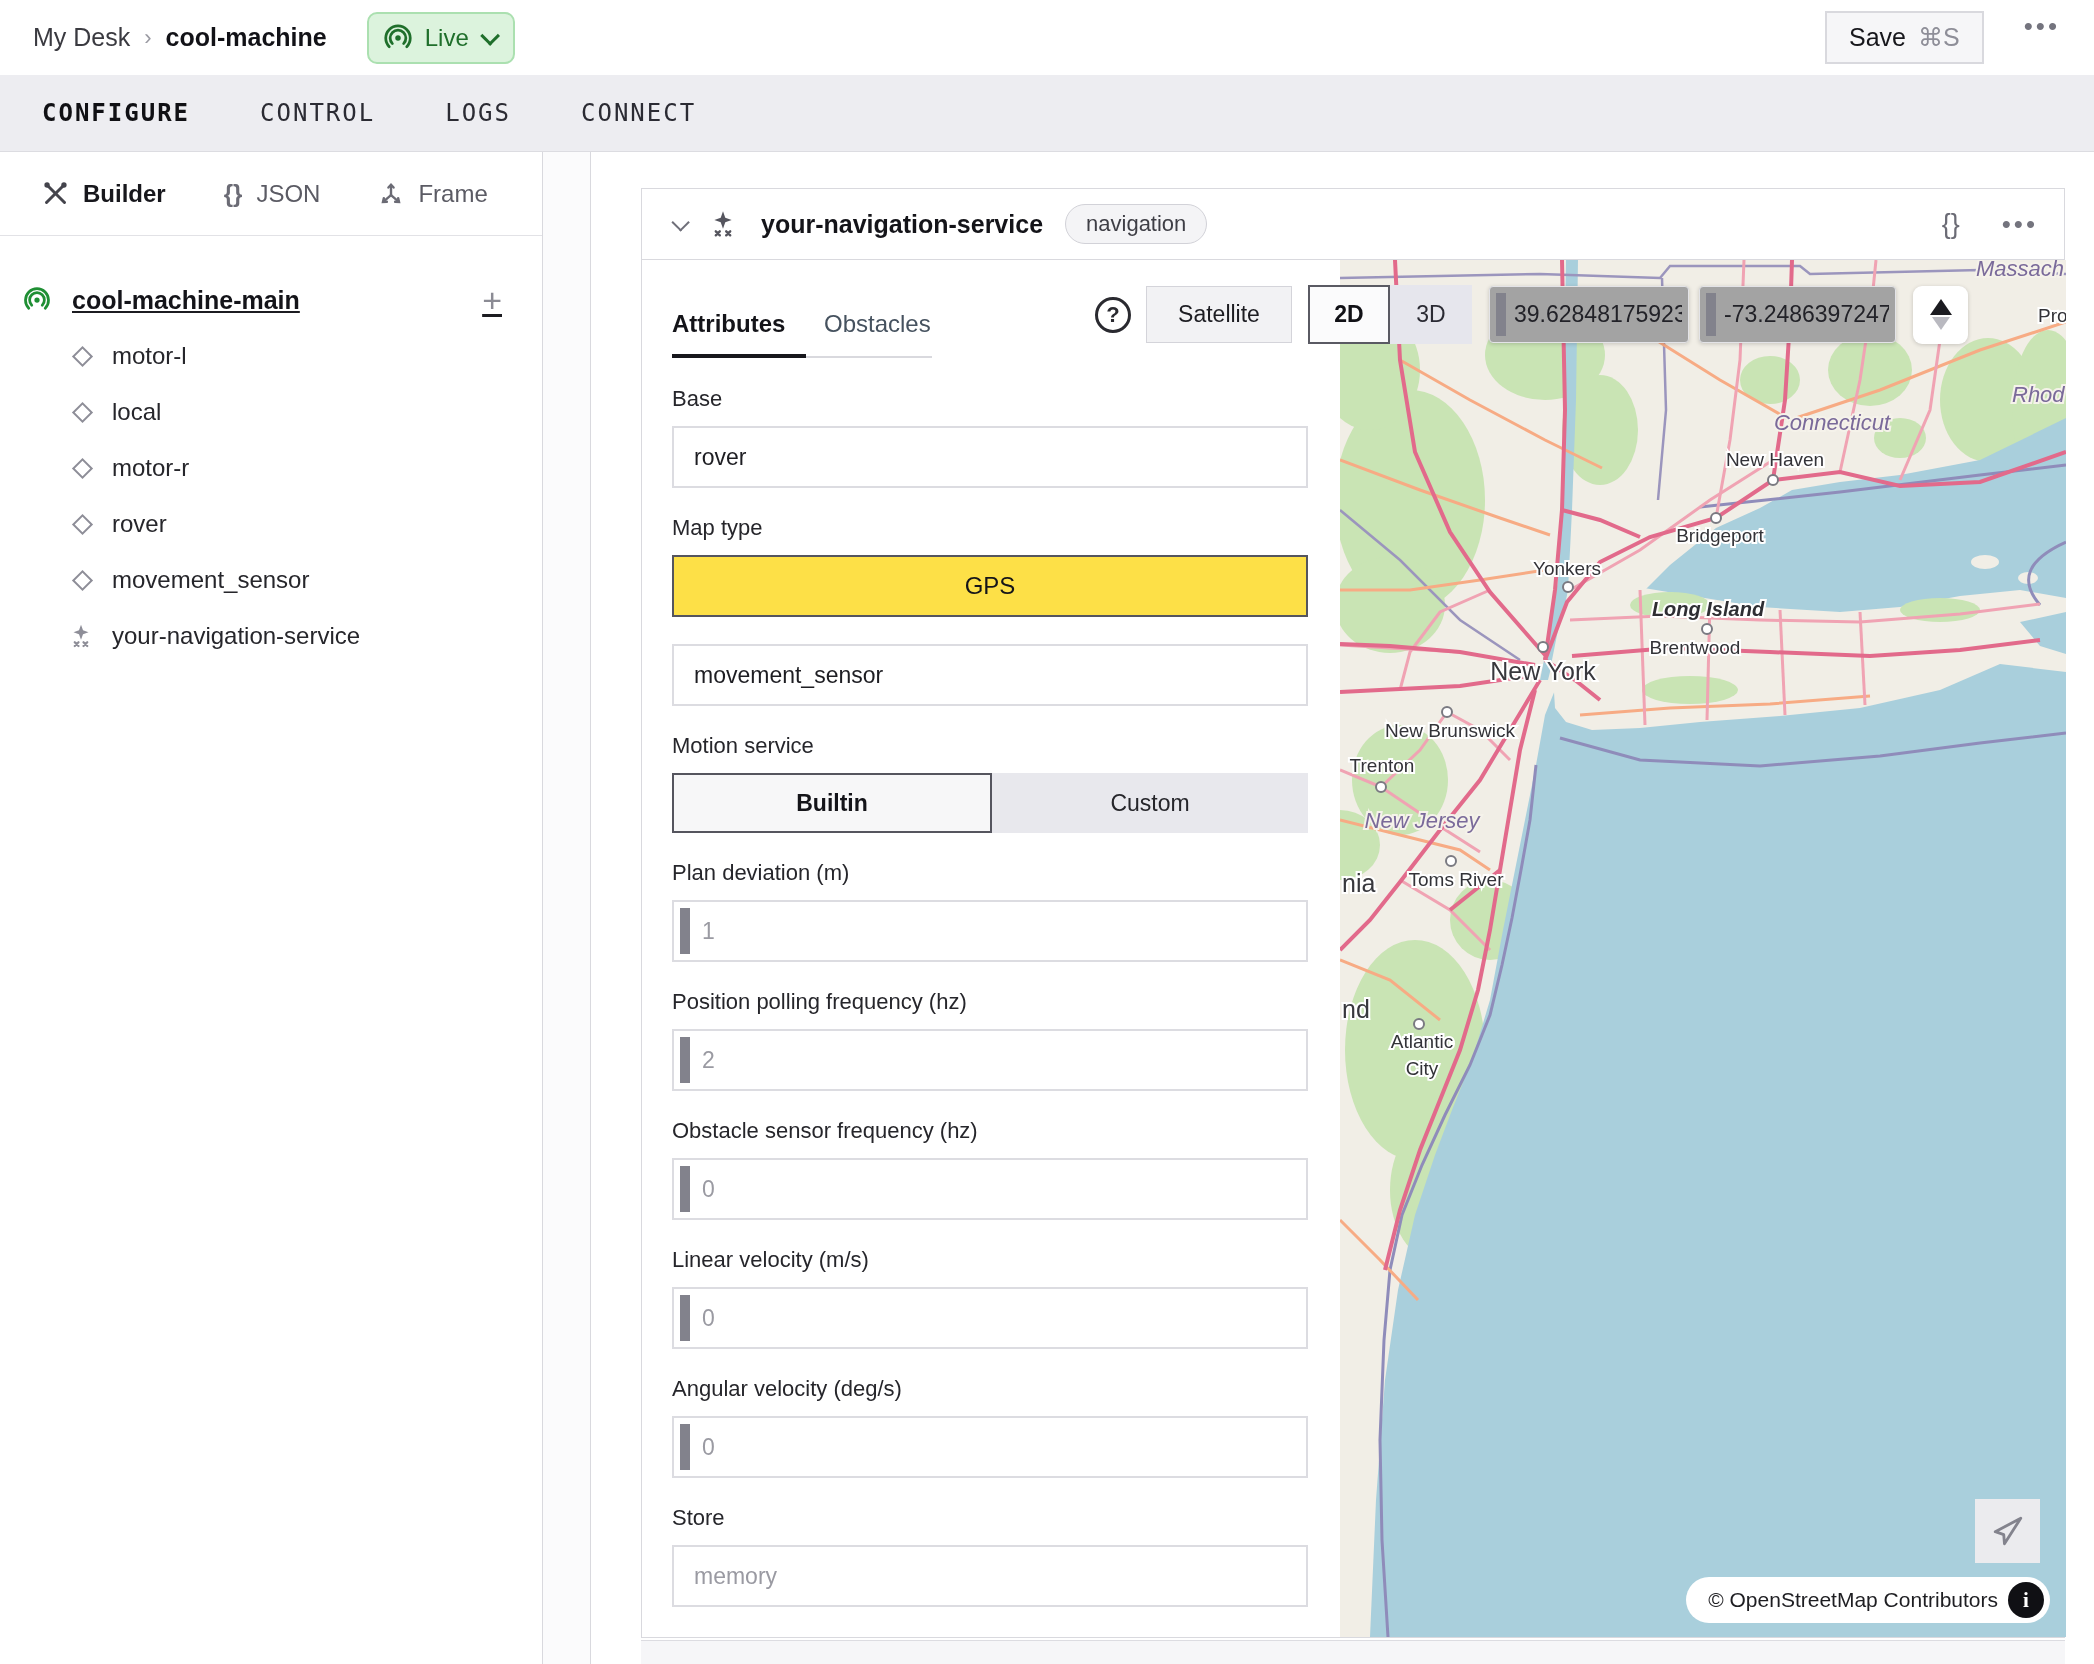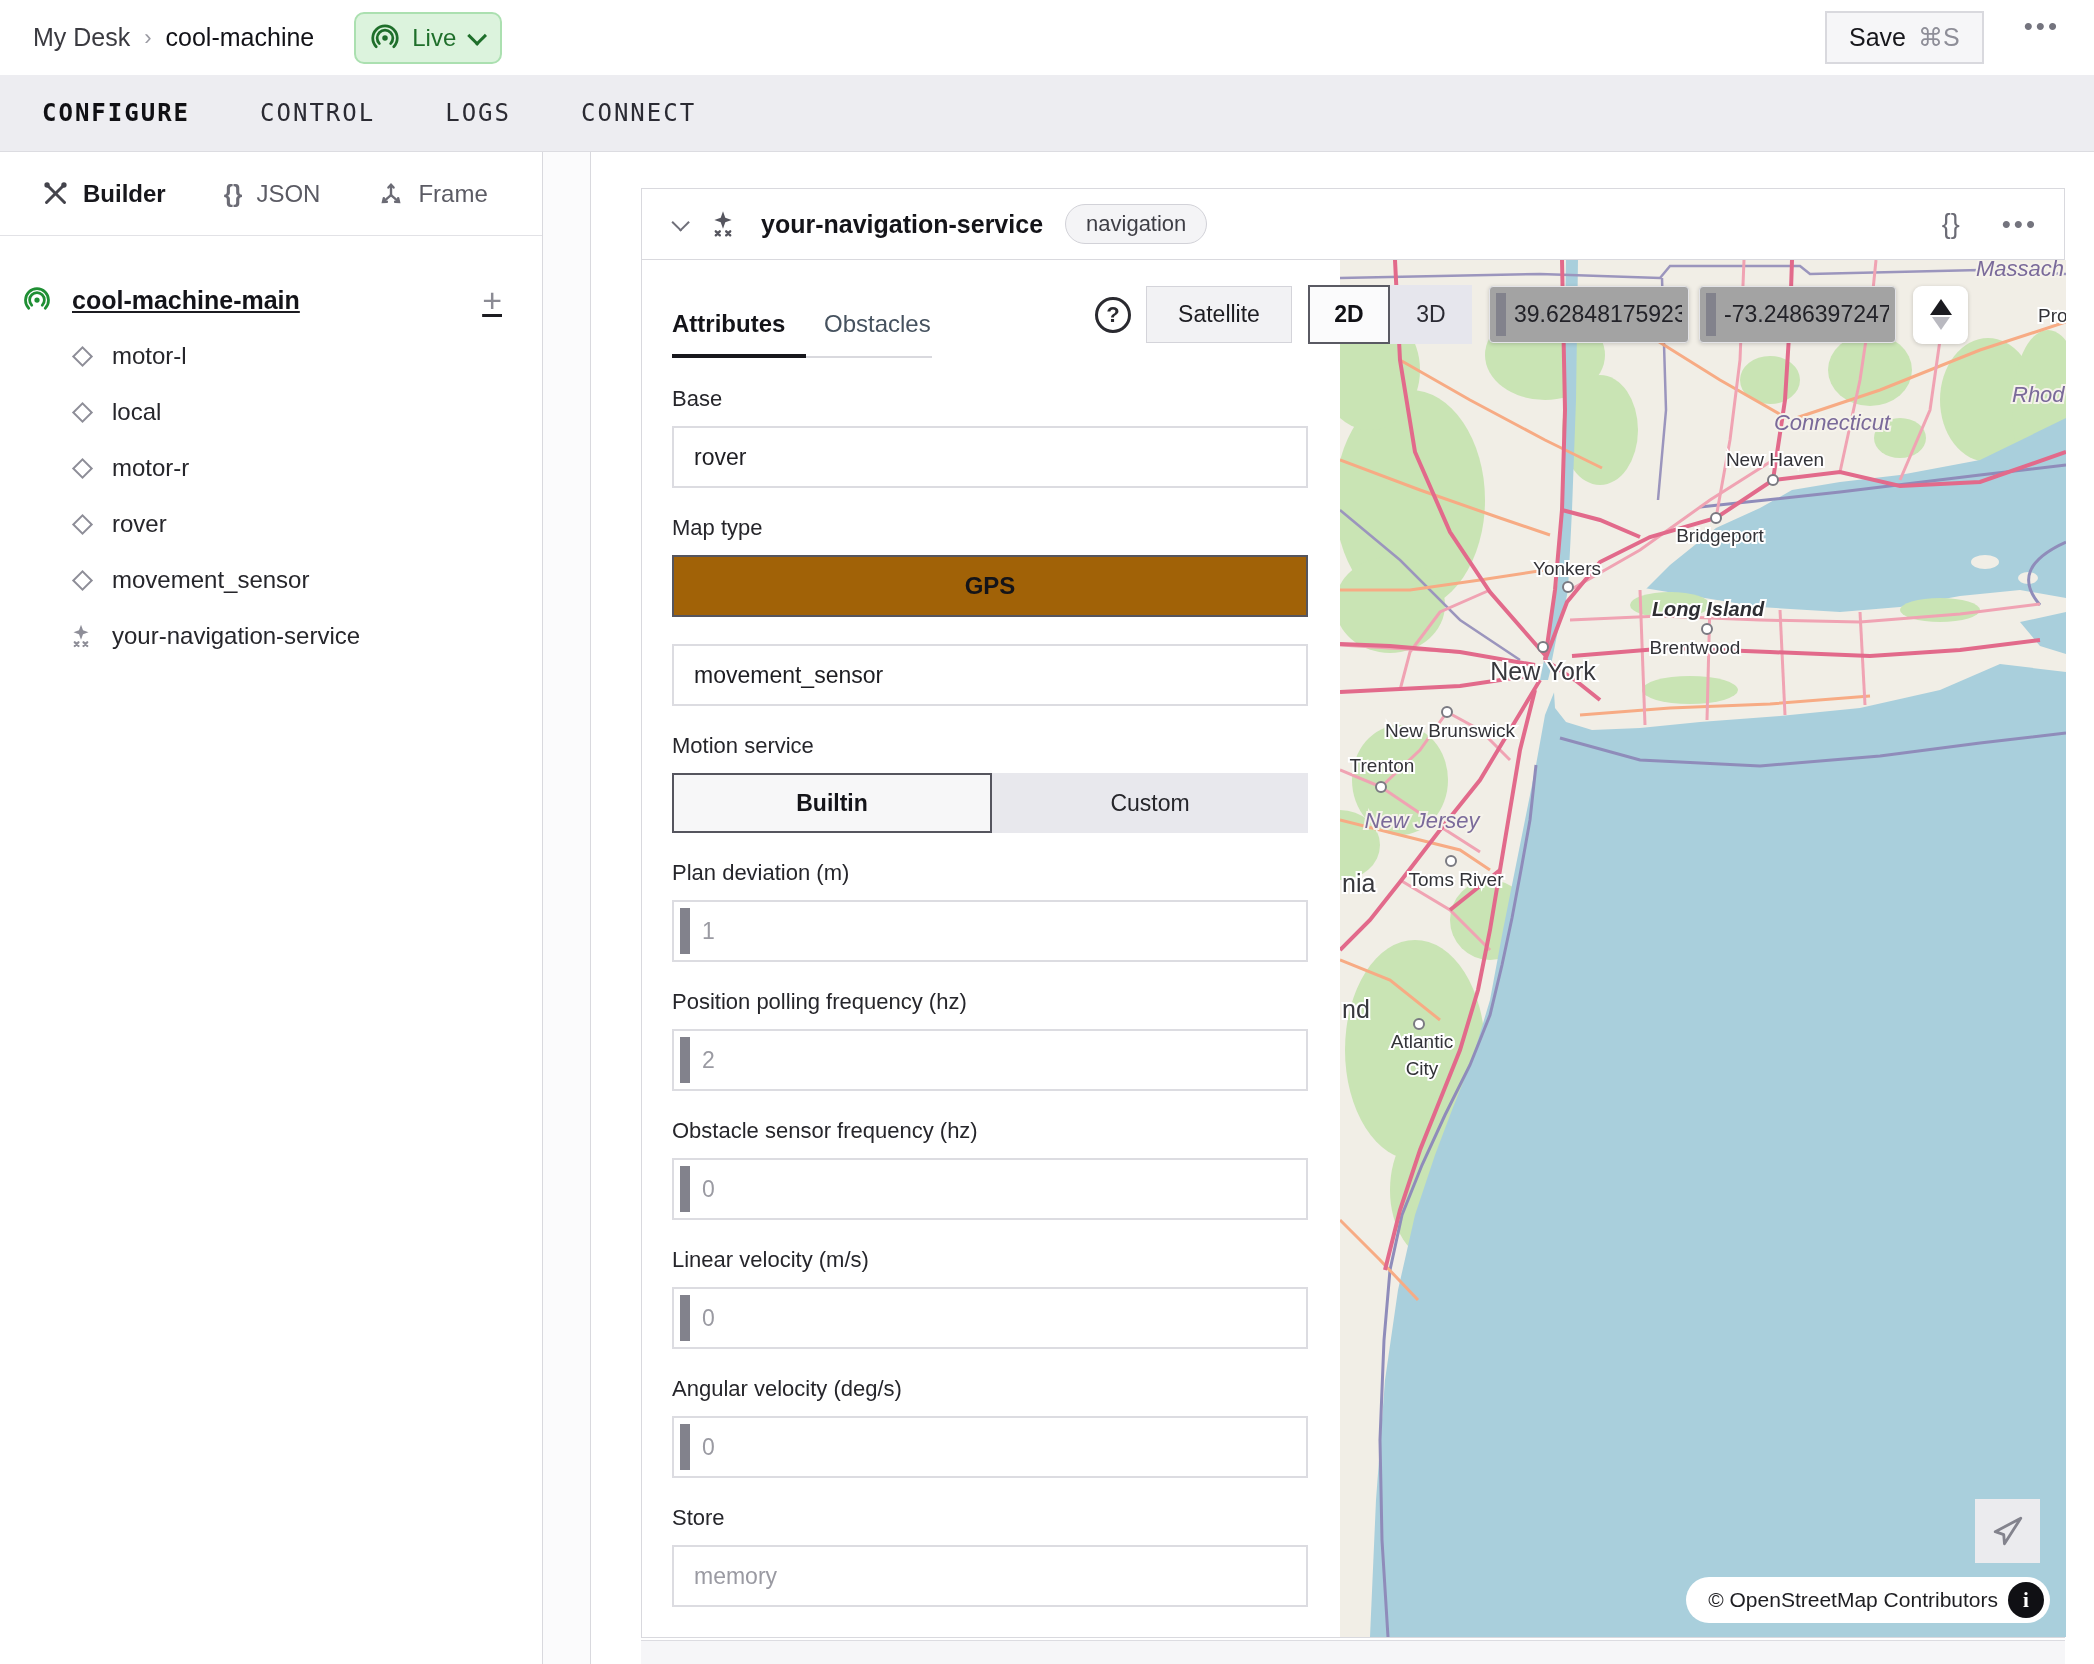--- a/index.html
+++ b/index.html
@@ -5,21 +5,21 @@
   * { margin:0; padding:0; box-sizing:border-box; }
   html,body { width:2094px; height:1664px; overflow:hidden; background:#fff;
     font-family:"Liberation Sans", sans-serif; color:#1c1c21; }
 
   
   .topbar { height:75px; display:flex; align-items:center; justify-content:space-between;
     padding:0 34px 0 33px; background:#fff; }
   .crumbs { display:flex; align-items:center; gap:14px; font-size:25px; }
   .crumb-root { color:#3a3a40; }
   .crumb-sep { color:#9a9aa2; font-size:22px; }
-  .crumb-current { font-weight:normal; color:#121217; }
+  .crumb-current { font-weight:bold; color:#121217; }
   .live-badge { margin-left:26px; display:flex; align-items:center; gap:12px;
     background:#dcf3dd; border:2px solid #abe0b0; border-radius:10px;
     padding:9px 18px 9px 14px; color:#1f6f2b; font-size:24px; cursor:pointer; }
   .live-badge svg { display:block; }
   .chev-down { width:14px; height:14px; border-right:3px solid #1f6f2b; border-bottom:3px solid #1f6f2b;
     transform:rotate(45deg) translateY(-3px); }
   .topbar-right { display:flex; gap:40px; }
   .save-btn { display:flex; align-items:center; gap:12px; background:#f6f6f8;
     border:2px solid #d9d9de; padding:10px 22px; font-size:25px; cursor:pointer; }
   .save-label { color:#17171c; }
@@ -123,22 +123,22 @@
   .attr-tab.idle { color:#46525f; border-bottom:2px solid #d9d9de; flex:1; text-align:left;
     padding-left:18px; }
   .field { margin-bottom:27px; }
   .field-label { font-size:22px; color:#26262b; margin-bottom:14px; }
   .text-input { width:636px; height:62px; border:2px solid #dcdce1; background:#fff;
     font-size:23px; color:#1d1d22; padding:0 20px; outline:none; font-family:"Liberation Sans",sans-serif; }
   .num-wrap { width:636px; height:62px; border:2px solid #dcdce1; background:#fff;
     display:flex; align-items:stretch; padding:6px; }
   .num-input { border:0; outline:0; flex:1; font-size:23px; color:#9a9aa2; padding-left:12px;
     font-family:"Liberation Sans",sans-serif; }
-  .gps-btn { width:636px; height:62px; background:#a16207; border:2.5px solid #55555e;
-    font-size:24px; font-weight:bold; color:#141419; cursor:pointer; }
+  .gps-btn { width:636px; height:62px; background:#fde047; border:2.5px solid #55555e;
+    font-size:24px; font-weight:normal; color:#141419; cursor:pointer; }
   .motion-seg { display:flex; width:636px; height:60px; }
   .motion-opt { flex:1; display:flex; align-items:center; justify-content:center; font-size:23px; cursor:pointer; }
   .motion-opt.on { background:#f7f7f8; border:2.5px solid #55555e; font-weight:bold; color:#141419; }
   .motion-opt.off { background:#e8e8ed; color:#26262b; }
   .store-input::placeholder, .num-input::placeholder { color:#9a9aa2; opacity:1; }
 
   .below-card { width:1424px; margin-top:2px; height:24px; background:#f6f6f8;
     border-top:1px solid #dcdce1; }
 </style>
 </head>

